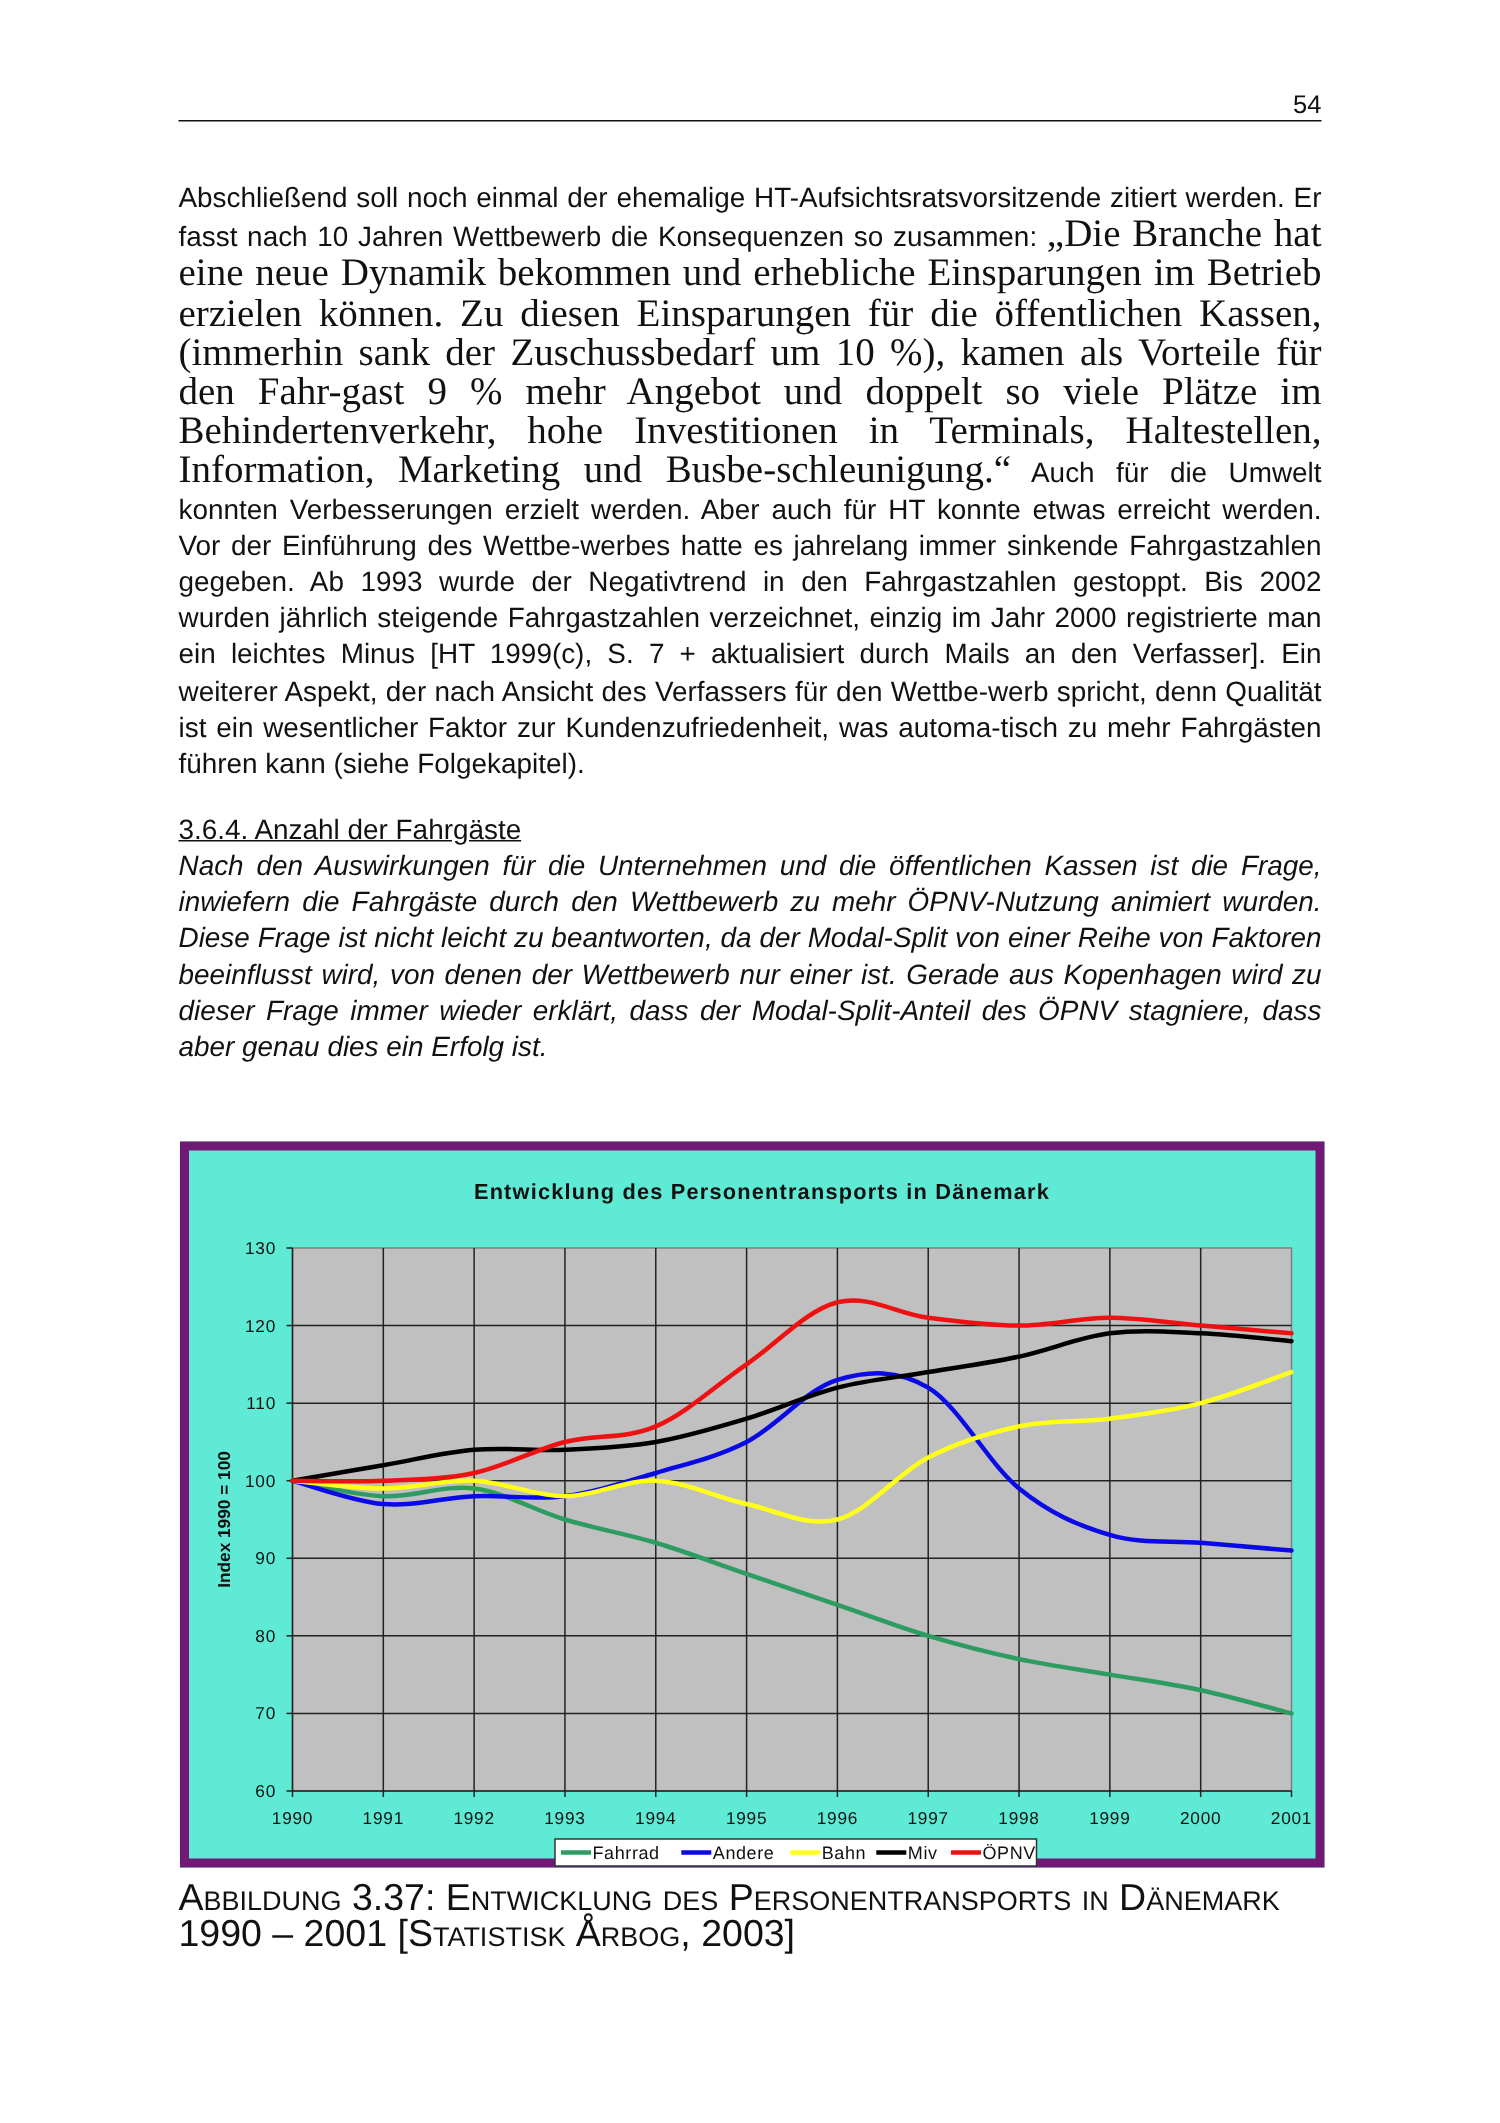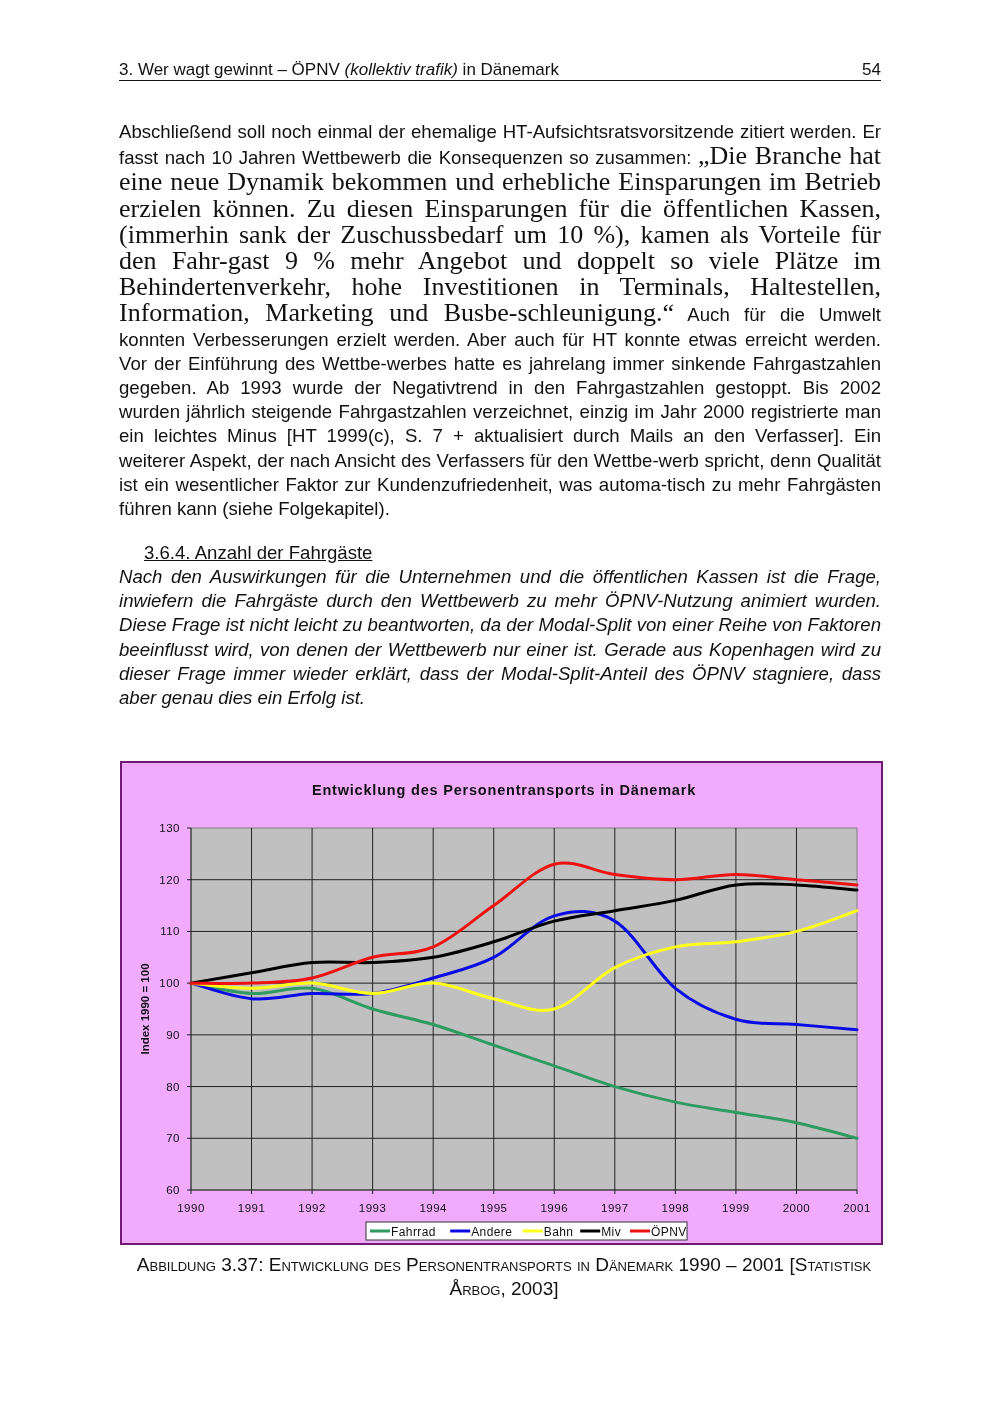--- a/index.html
+++ b/index.html
@@ -10,34 +10,33 @@
     position:absolute; left:119px; top:60px; width:762px; height:20px;
     border-bottom:1px solid #111; font-size:17px; line-height:20px;
   }
   #running-header .title { position:absolute; left:0; top:0; white-space:nowrap; }
   #running-header .title i { font-style:italic; }
   #running-header .page { position:absolute; right:0; top:0; }
 
   .para { position:absolute; left:119px; width:762px; font-size:18.6px; line-height:24.2px; text-align:justify; }
   .para .q { font-family: "Liberation Serif", "DejaVu Serif", serif; font-size:26px; }
   #p1 { top:120px; }
-  #section-heading { position:absolute; left:119px; top:541px; font-size:18.6px; line-height:24px; text-decoration:underline;margin-left:25px; }
+  #section-heading { position:absolute; left:119px; top:541px; font-size:18.6px; line-height:24px; text-decoration:underline; }
   #p2 { top:565px;font-style:italic; }
 
-  #chart-frame { position:absolute; left:120px; top:761px; width:763px; height:484px; border:2px solid #701a75; box-sizing:border-box; background:#f0abfc; }
+  #chart-frame { position:absolute; left:120px; top:761px; width:763px; height:484px; border:6px solid #701a75; box-sizing:border-box; background:#5eead4; }
   #chart-svg { position:absolute; left:0; top:0; }
 
-  #caption { position:absolute; left:119px; top:1253px; width:770px; font-size:19px; line-height:24px;text-align:center; }
+  #caption { position:absolute; left:119px; top:1253px; width:770px; font-size:25px; line-height:24px; }
   #caption .sc { font-variant: small-caps; }
 </style>
 </head>
 <body>
 
 <div id="running-header" class="sans">
-  <span class="title"><span>3. Wer wagt gewinnt – ÖPNV </span><i>(kollektiv trafik)</i><span>  in Dänemark</span></span>
   <span class="page">54</span>
 </div>
 
 <div id="p1" class="para sans"><span>Abschließend soll noch einmal der ehemalige HT-Aufsichtsratsvorsitzende zitiert werden. Er fasst nach 10 Jahren Wettbewerb die Konsequenzen so zusammen: </span><span class="q">„Die Branche hat eine neue Dynamik bekommen und erhebliche Einsparungen im Betrieb erzielen können. Zu diesen Einsparungen für die öffentlichen Kassen, (immerhin sank der Zuschussbedarf um 10 %), kamen als Vorteile für den Fahr-gast 9 % mehr Angebot und doppelt so viele Plätze im Behindertenverkehr, hohe Investitionen in Terminals, Haltestellen, Information, Marketing und Busbe-schleunigung.“</span><span> Auch für die Umwelt konnten Verbesserungen erzielt werden. Aber auch für HT konnte etwas erreicht werden. Vor der Einführung des Wettbe-werbes hatte es jahrelang immer sinkende Fahrgastzahlen gegeben. Ab 1993 wurde der Negativtrend in den Fahrgastzahlen gestoppt. Bis 2002 wurden jährlich steigende Fahrgastzahlen verzeichnet, einzig im Jahr 2000 registrierte man ein leichtes Minus [HT 1999(c), S. 7 + aktualisiert durch Mails an den Verfasser]. Ein weiterer Aspekt, der nach Ansicht des Verfassers für den Wettbe-werb spricht, denn Qualität ist ein wesentlicher Faktor zur Kundenzufriedenheit, was automa-tisch zu mehr Fahrgästen führen kann (siehe Folgekapitel).</span></div>
 
 <div id="section-heading" class="sans">3.6.4. Anzahl der Fahrgäste</div>
 
 <div id="p2" class="para sans">Nach den Auswirkungen für die Unternehmen und die öffentlichen Kassen ist die Frage, inwiefern die Fahrgäste durch den Wettbewerb zu mehr ÖPNV-Nutzung animiert wurden. Diese Frage ist nicht leicht zu beantworten, da der Modal-Split von einer Reihe von Faktoren beeinflusst wird, von denen der Wettbewerb nur einer ist. Gerade aus Kopenhagen wird zu dieser Frage immer wieder erklärt, dass der Modal-Split-Anteil des ÖPNV stagniere, dass aber genau dies ein Erfolg ist.</div>
 
 <div id="chart-frame">

